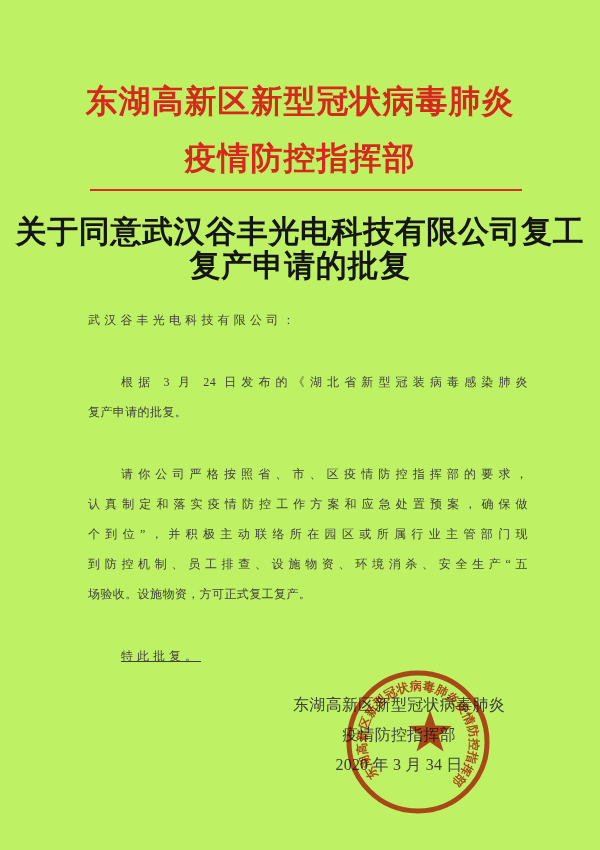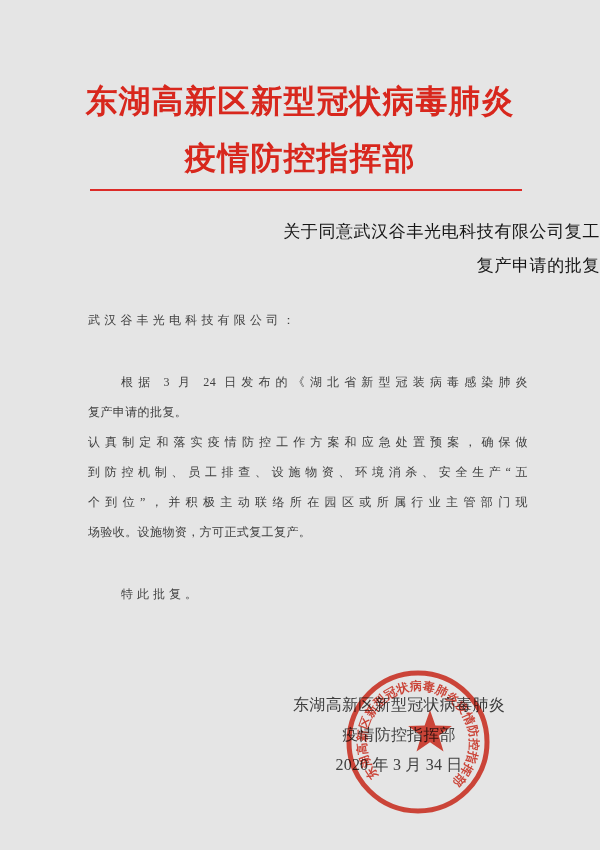--- a/index.html
+++ b/index.html
@@ -1,19 +1,19 @@
 <!DOCTYPE html>
 <html><head>
 <meta charset="utf-8">
 <style>
   html,body{margin:0;padding:0;background:#ffffff;}
   .page{
     position:relative;
     width:600px;height:850px;
-    background:#e5e5e5;
+    background:#bef264;
     overflow:hidden;
     font-family:"Liberation Serif","DejaVu Serif",serif;
   }
   
   .letterhead{
     position:absolute;top:73px;left:0;right:0;
     text-align:center;
     color:#d8271d;
     font-weight:bold;
     font-size:32px;
@@ -21,24 +21,24 @@
     letter-spacing:1px;
   }
   .letterhead-rule{
     position:absolute;top:189px;left:90px;
     width:432px;height:2px;
     background:#dc2b28;
   }
   
   .doc-title{
     position:absolute;top:215px;left:0;right:0;
-    text-align:right;
+    text-align:center;
     color:#151515;
-    font-weight:normal;
-    font-size:17px;
+    font-weight:bold;
+    font-size:31px;
     line-height:34px;
     letter-spacing:0.6px;
   }
   
   .body-text{
     position:absolute;top:305px;left:88px;
     width:440px;
     color:#3f3f3f;
     font-size:12px;
     line-height:30px;
@@ -46,21 +46,21 @@
   }
   .bline{
     height:30px;
     text-align:justify;
     text-align-last:justify;
     white-space:nowrap;
   }
   .bline.short{text-align-last:left;}
   .bline.indent{text-indent:33px;margin-top:32px;}
   .bline.salutation{letter-spacing:4.2px;}
-  .bline.wide{letter-spacing:4px;}
+  .bline.wide{letter-spacing:4px;text-decoration:underline;}
   
   .signature{
     position:absolute;top:690px;left:293px;
     width:212px;
     color:#3f3f3f;
     font-size:16px;
     line-height:30px;
     letter-spacing:0.2px;
     text-align:center;
   }
@@ -94,23 +94,24 @@
 
   <div class="doc-title">
     <div>关于同意武汉谷丰光电科技有限公司复工</div>
     <div>复产申请的批复</div>
   </div>
 
   <div class="body-text">
     <div class="bline short salutation">武汉谷丰光电科技有限公司：</div>
     <div class="bline indent">根据 3 月 24 日发布的《湖北省新型冠装病毒感染肺炎</div>
     <div class="bline short">复产申请的批复。</div>
+    <div class="bline indent">请你公司严格按照省、市、区疫情防控指挥部的要求，</div>
     <div class="bline">认真制定和落实疫情防控工作方案和应急处置预案，确保做</div>
+    <div class="bline">个到位”，并积极主动联络所在园区或所属行业主管部门现</div>
     <div class="bline">到防控机制、员工排查、设施物资、环境消杀、安全生产“五</div>
-    <div class="bline">个到位”，并积极主动联络所在园区或所属行业主管部门现</div>
     <div class="bline short">场验收。设施物资，方可正式复工复产。</div>
     <div class="bline short indent wide">特此批复。</div>
   </div>
 
   <div class="signature">
     <div class="org1">东湖高新区新型冠状病毒肺炎</div>
     <div>疫情防控指挥部</div>
     <div>2020 年 3 月 34 日</div>
   </div>
 

